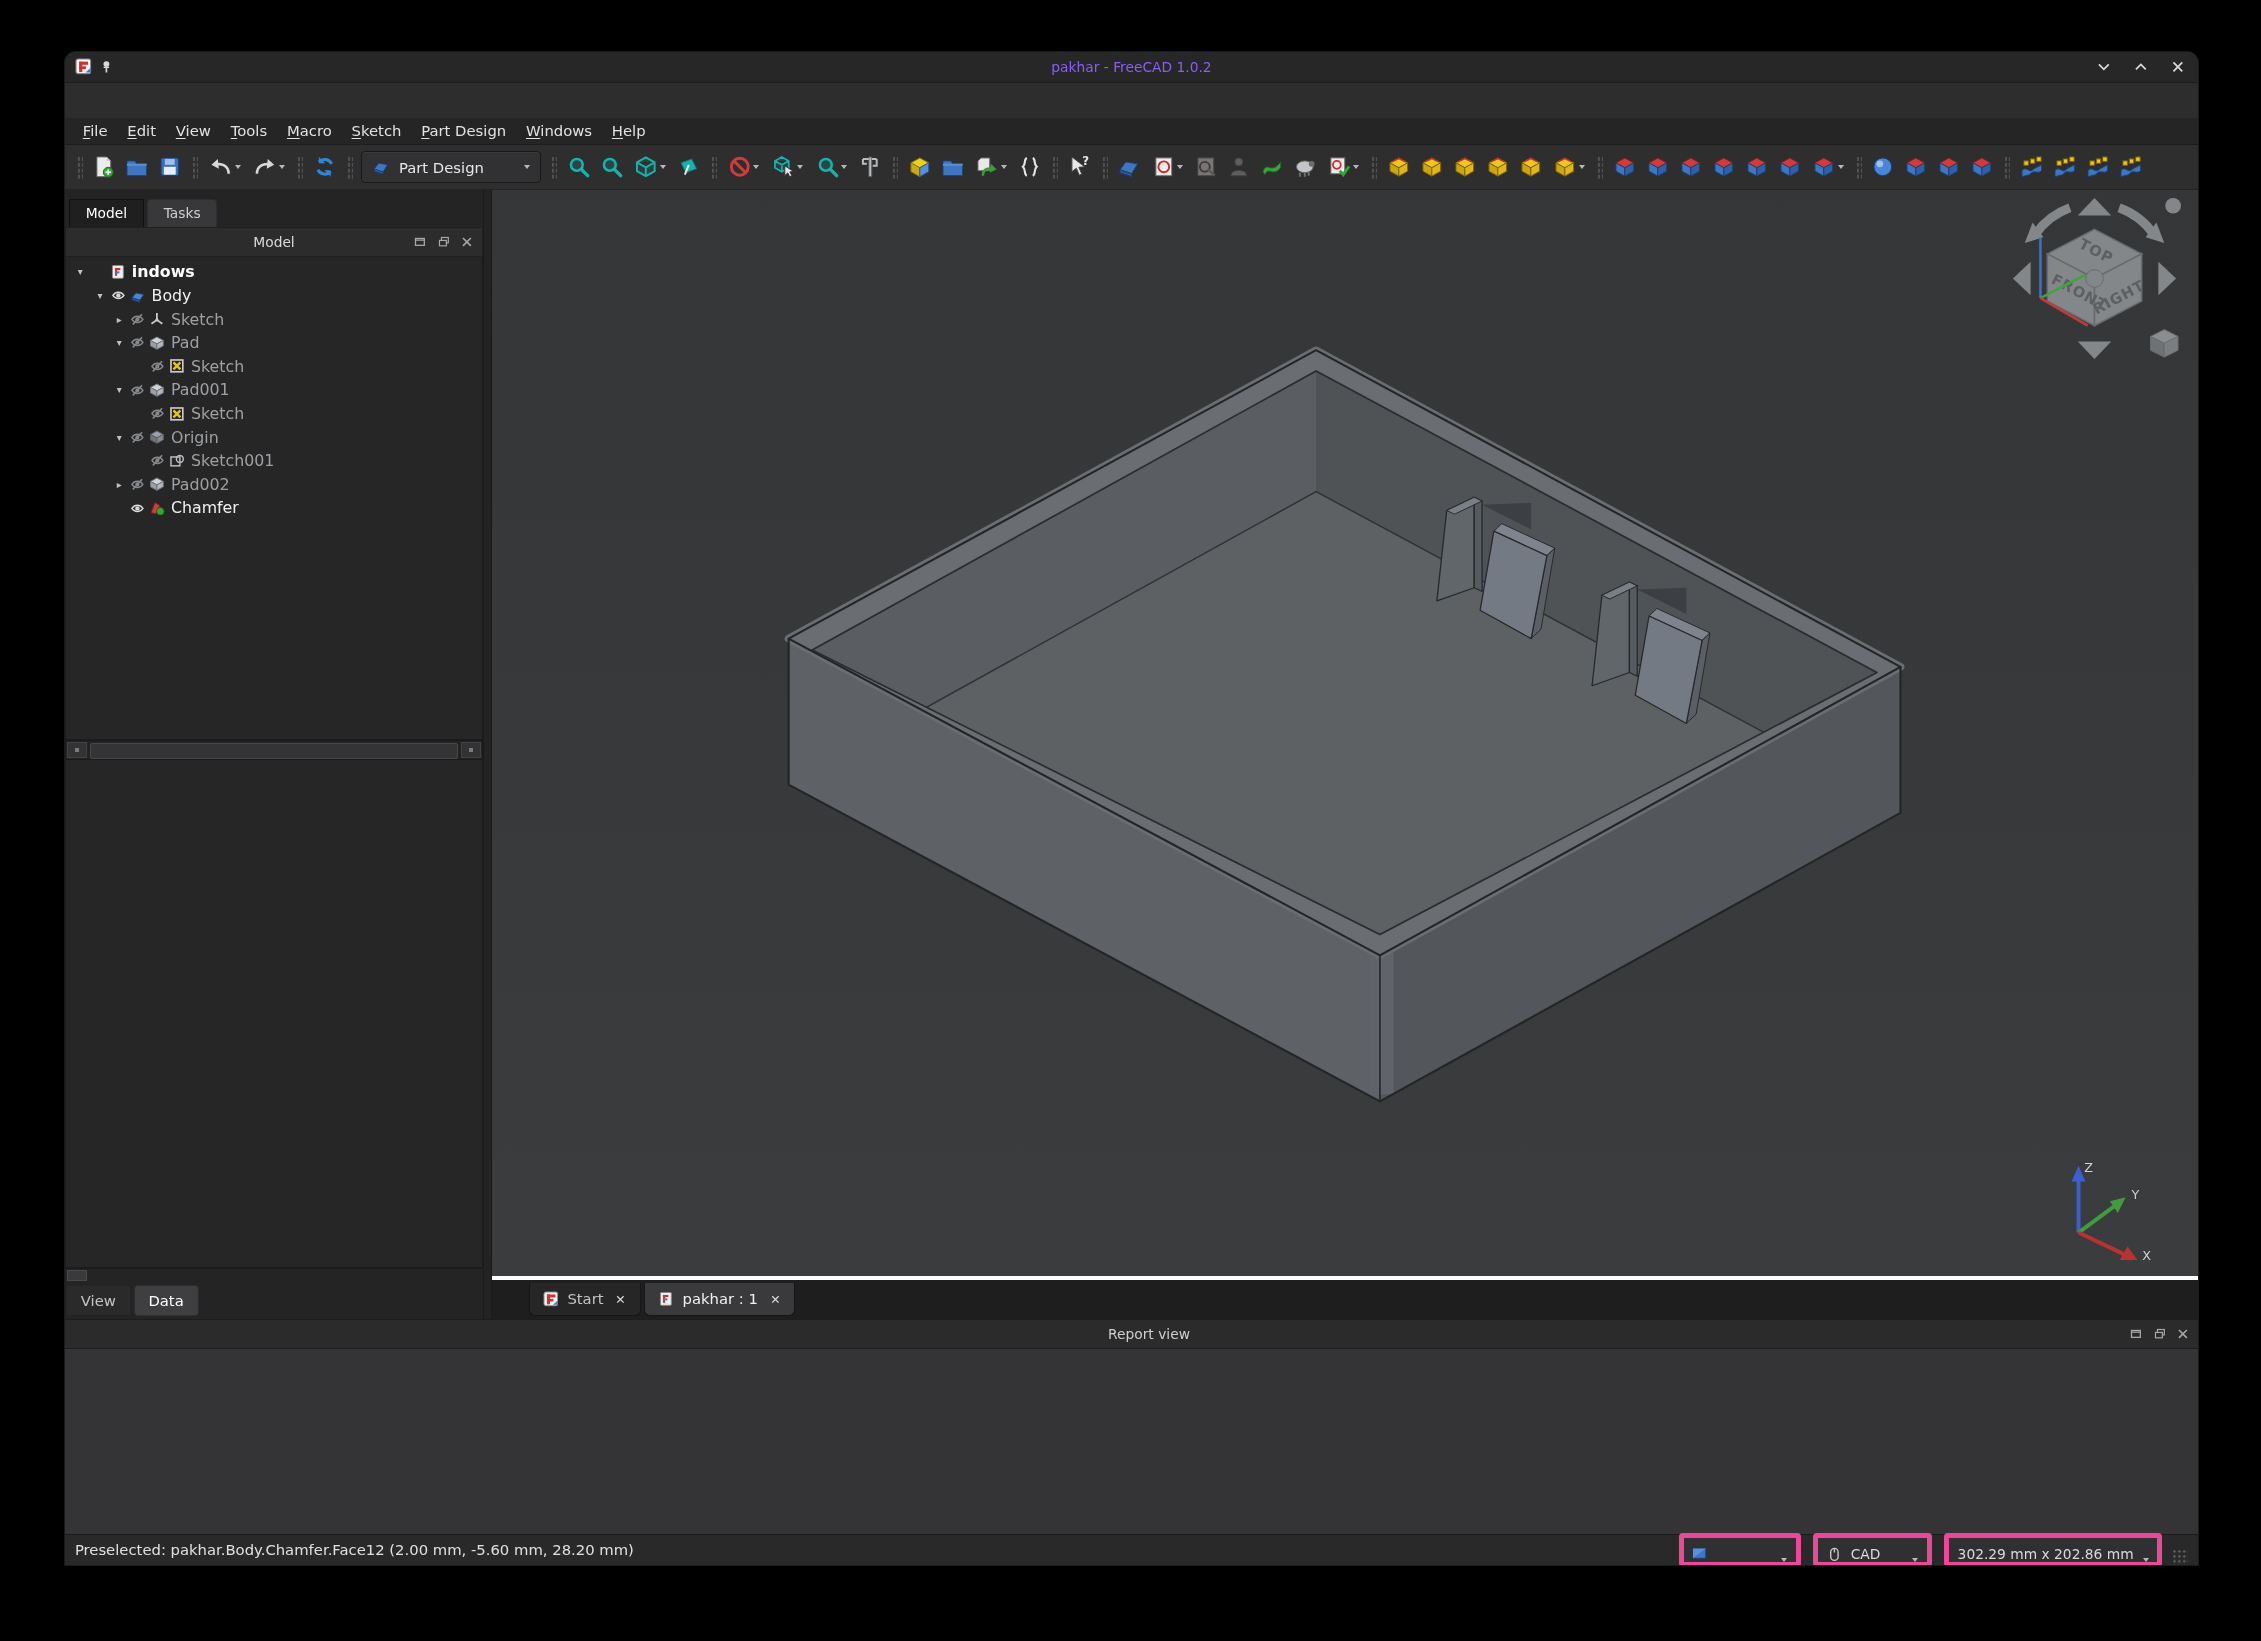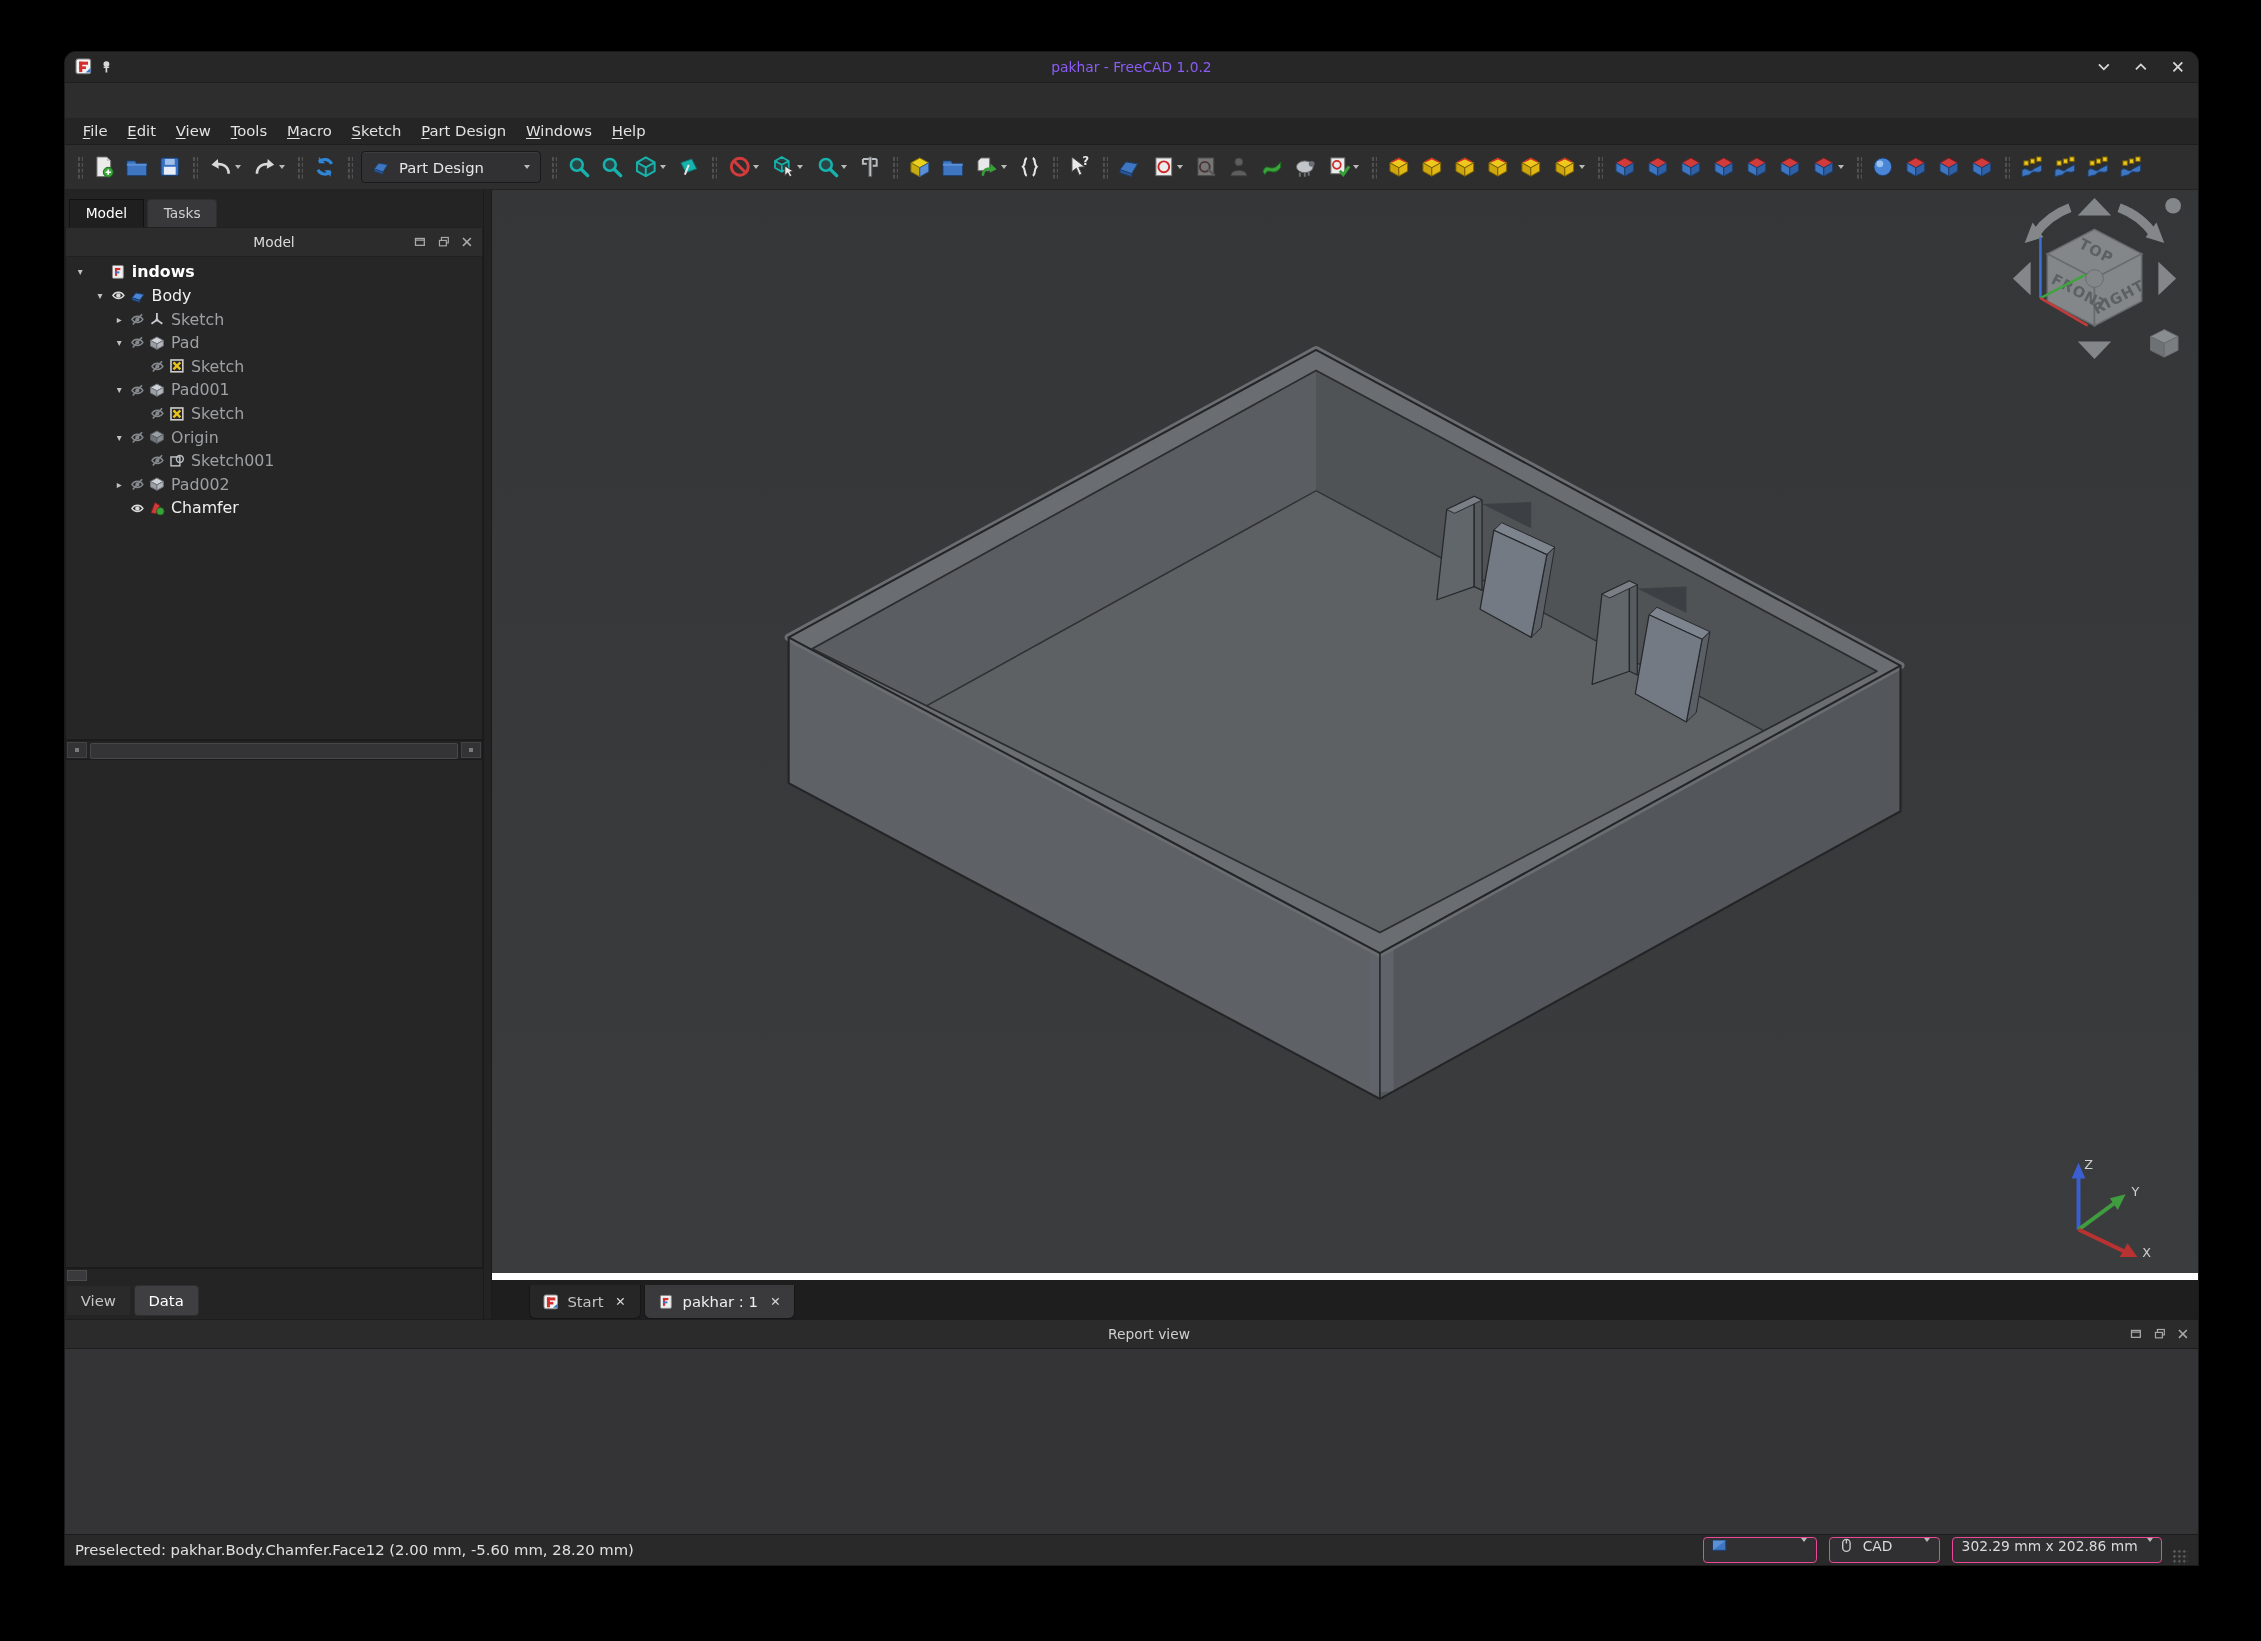--- a/index.html
+++ b/index.html
@@ -56,30 +56,30 @@
   .vdtabs{height:37px;background:#242425;display:flex;align-items:center;gap:3.9px;padding-left:2px;flex:0 0 auto;}
   .vdtab{padding:5.9px 13.8px;font-size:14.8px;}
   .vdtab.plain{color:#c6c6c6;background:#2a2a2b;}
   .vdtab.raised{color:#ffffff;background:#3f3f41;border:1px solid #2e2e30;border-radius:3.9px;}
   .splitter{width:6.9px;background:#232324;border-left:1px solid #1b1b1c;border-right:1px solid #1b1b1c;flex:0 0 auto;}
   .rightcol{flex:1;display:flex;flex-direction:column;min-width:0;}
   .viewport{flex:1;position:relative;background:linear-gradient(#353638,#3b3c3e);overflow:hidden;min-height:0;}
   .viewport>svg.scene{position:absolute;inset:0;width:100%;height:100%;}
   .navcube{position:absolute;right:9.9px;top:2px;}
   .axisind{position:absolute;right:39px;bottom:13.8px;}
-  .mditabs{height:39px;background:#1e1e1f;border-top:7px solid #ffffff;display:flex;align-items:flex-end;padding-left:37px;flex:0 0 auto;}
+  .mditabs{height:39px;background:#1e1e1f;border-top:4px solid #ffffff;display:flex;align-items:center;padding-left:37px;flex:0 0 auto;}
   .mtab{height:32.5px;display:flex;align-items:center;gap:8.9px;padding:0 12.8px;font-size:14.8px;color:#c4c4c4;background:#262627;border:1px solid #161617;border-top:none;border-radius:0 0 5.9px 5.9px;margin-right:3px;}
   .mtab.active{background:#3a3a3c;color:#efefef;}
   .mtab .closer{display:flex;align-items:center;margin-left:2px;}
   
   .reporthdr{height:27.6px;background:#2b2b2c;border-top:1px solid #1d1d1e;display:flex;align-items:center;justify-content:center;position:relative;font-size:13.8px;color:#cfcfcf;flex:0 0 auto;padding-left:35px;}
   .reportbody{height:185px;background:#343436;border-top:1px solid #1d1d1e;flex:0 0 auto;}
   .statusbar{height:30.5px;background:#29292a;border-top:1px solid #1b1b1c;display:flex;align-items:center;padding:0 9.9px;flex:0 0 auto;}
   .statusmsg{flex:1;font-size:14.8px;color:#e0e0e0;white-space:nowrap;overflow:hidden;}
-  .combo{display:flex;align-items:flex-start;gap:8.9px;background:#303032;border:1px solid #ec4899;border-radius:3.9px;height:23.6px;padding:0 8.9px;margin-left:11.8px;font-size:13.8px;color:#dadada;flex:0 0 auto;}
+  .combo{display:flex;align-items:flex-end;gap:8.9px;background:#303032;border:5px solid #ec4899;border-radius:3.9px;height:23.6px;padding:0 8.9px;margin-left:11.8px;font-size:13.8px;color:#dadada;flex:0 0 auto;}
   .grip{width:15.8px;height:15.8px;margin-left:9.9px;align-self:flex-end;
     background-image:radial-gradient(#5c5c5e 1.3px,transparent 1.4px);background-size:4.9px 4.9px;}
   svg{display:block;}
 </style>
 </head>
 <body>
 
 <svg width="0" height="0" style="position:absolute;font-size:15px" aria-hidden="true">
 <defs>
 <symbol id="sym-page" viewBox="0 0 24 24">

